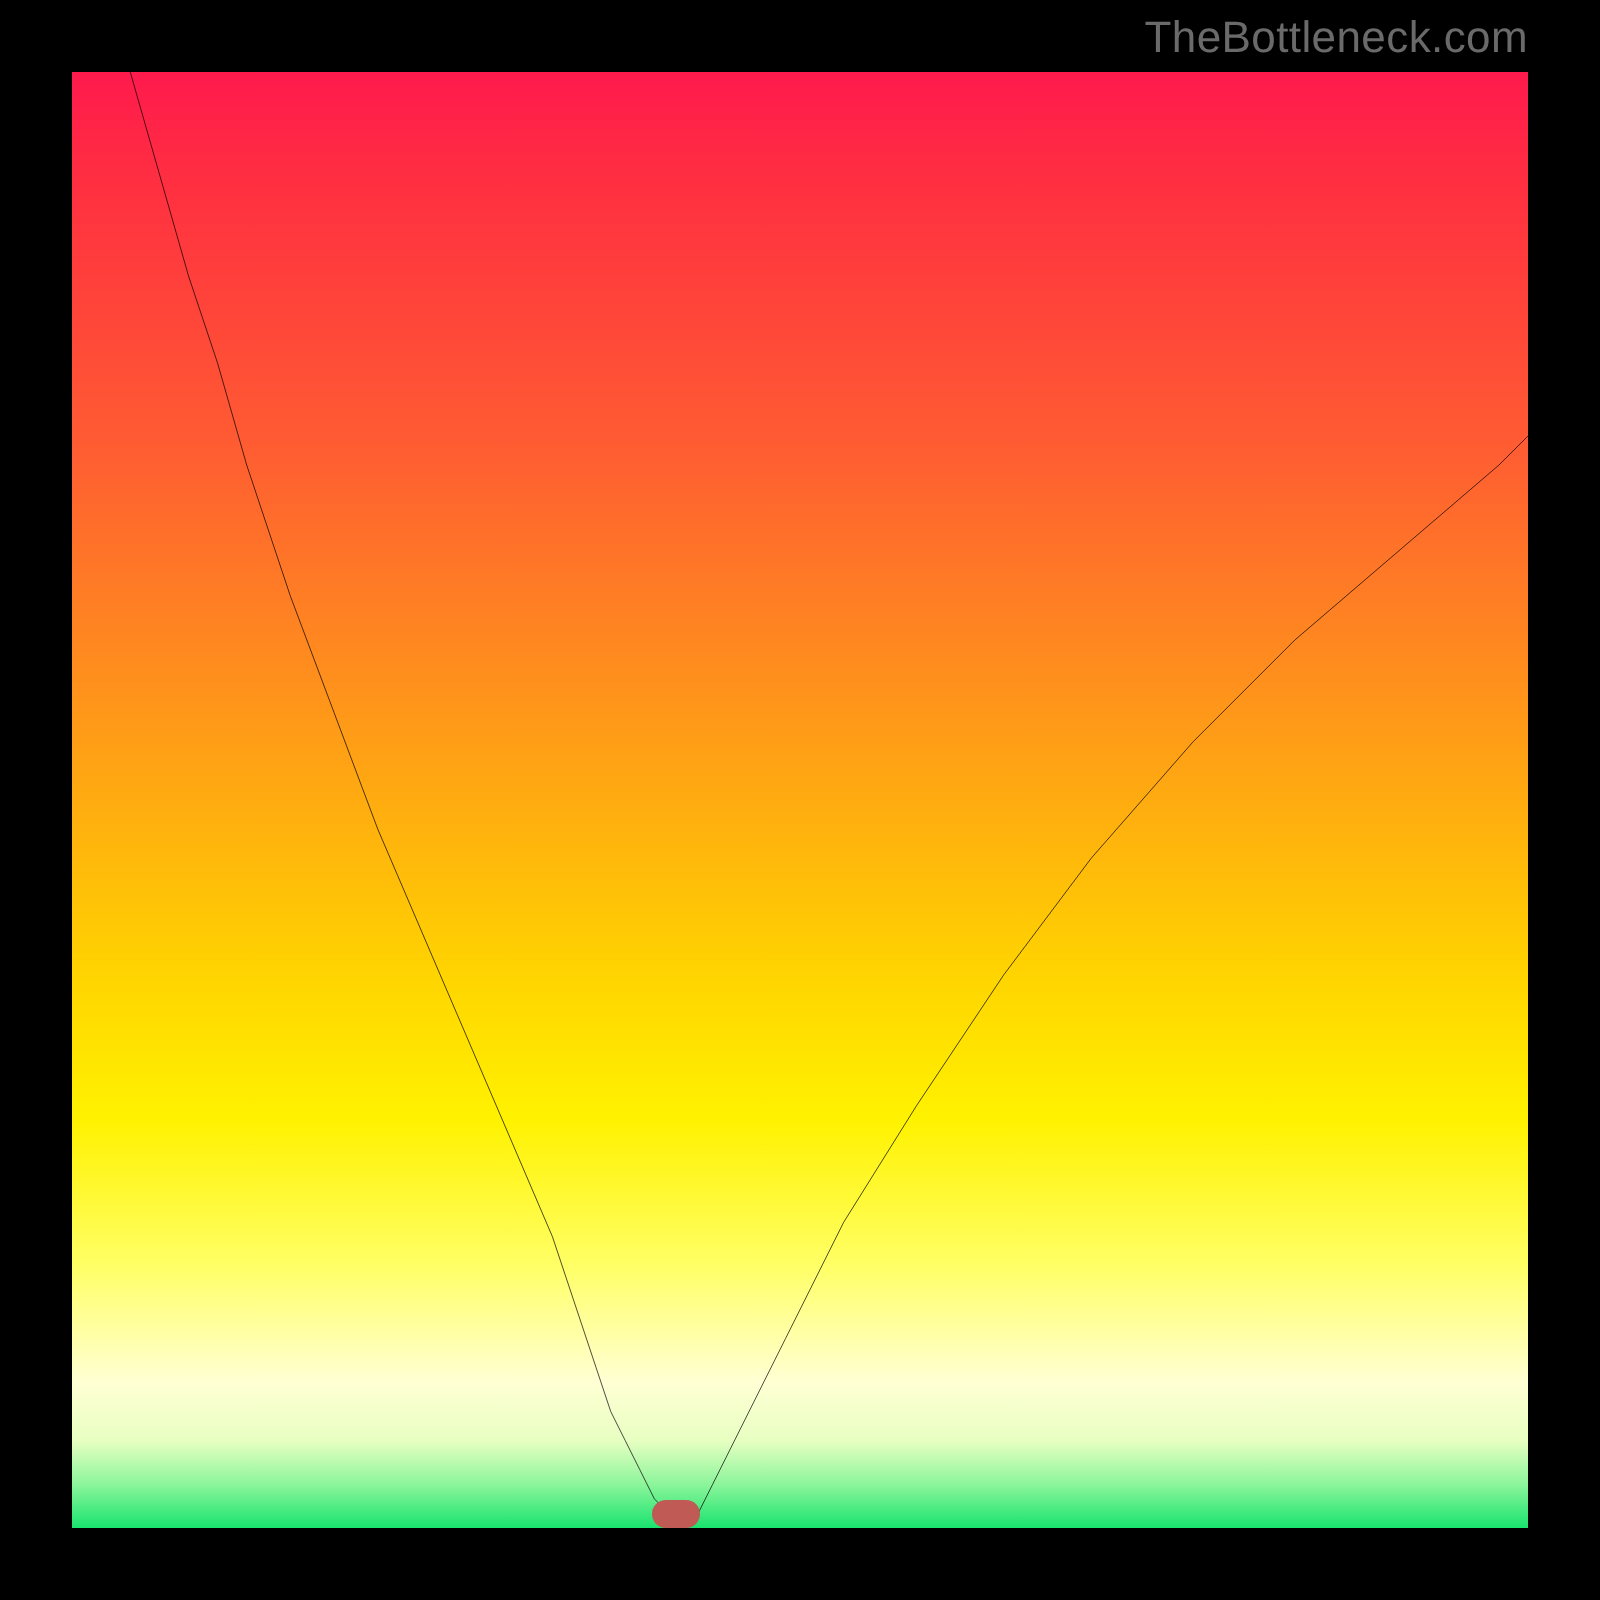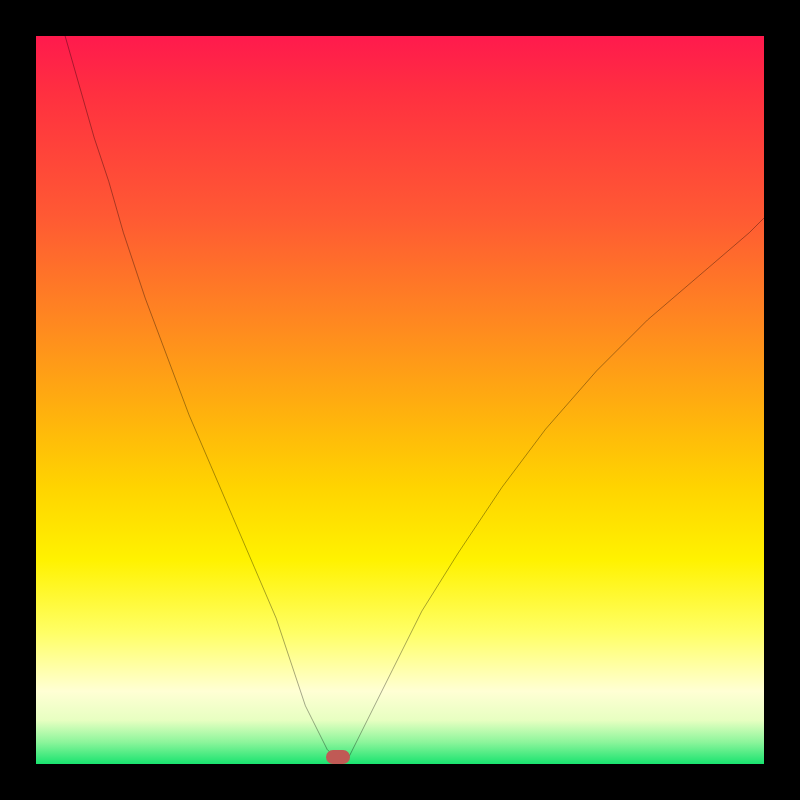--- a/index.html
+++ b/index.html
@@ -65,20 +65,21 @@
     border-radius: 7px;
     background: #c05a55;
     transform: translate(-50%, -50%);
   }
 </style>
 </head>
 <body>
 
 <div class="frame">
 
+  <div class="watermark">TheBottleneck.com</div>
 
   <div class="plot-area">
 
     <svg class="curve-svg" viewBox="0 0 100 100" preserveAspectRatio="none">
       <path id="curve-path" fill="none" stroke="#000" stroke-width="0.35" vector-effect="non-scaling-stroke" stroke-linecap="round" stroke-linejoin="round" d="M 4.000 0.000 L 6.000 7.000 L 8.000 14.000 L 10.000 20.000 L 12.000 27.000 L 15.000 36.000 L 18.000 44.000 L 21.000 52.000 L 24.000 59.000 L 27.000 66.000 L 30.000 73.000 L 33.000 80.000 L 35.000 86.000 L 36.000 89.000 L 37.000 92.000 L 38.000 94.000 L 39.000 96.000 L 40.000 98.000 L 41.000 99.000 L 42.000 99.000 L 43.000 99.000 L 44.000 97.000 L 46.000 93.000 L 49.000 87.000 L 53.000 79.000 L 58.000 71.000 L 64.000 62.000 L 70.000 54.000 L 77.000 46.000 L 84.000 39.000 L 91.000 33.000 L 98.000 27.000 L 100.000 25.000"></path>
     </svg>
 
     <div id="min-marker" class="marker" style="left: 302.12px; top: 720.72px;"></div>
 
   </div>

